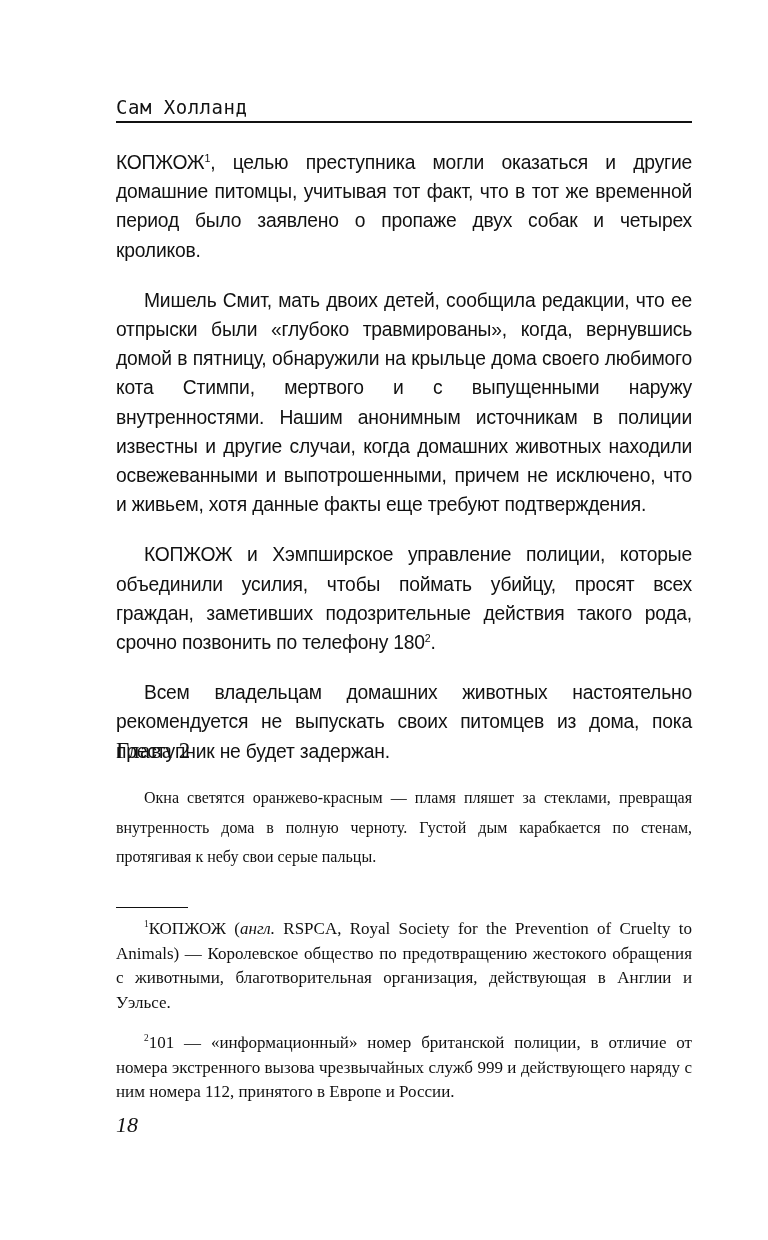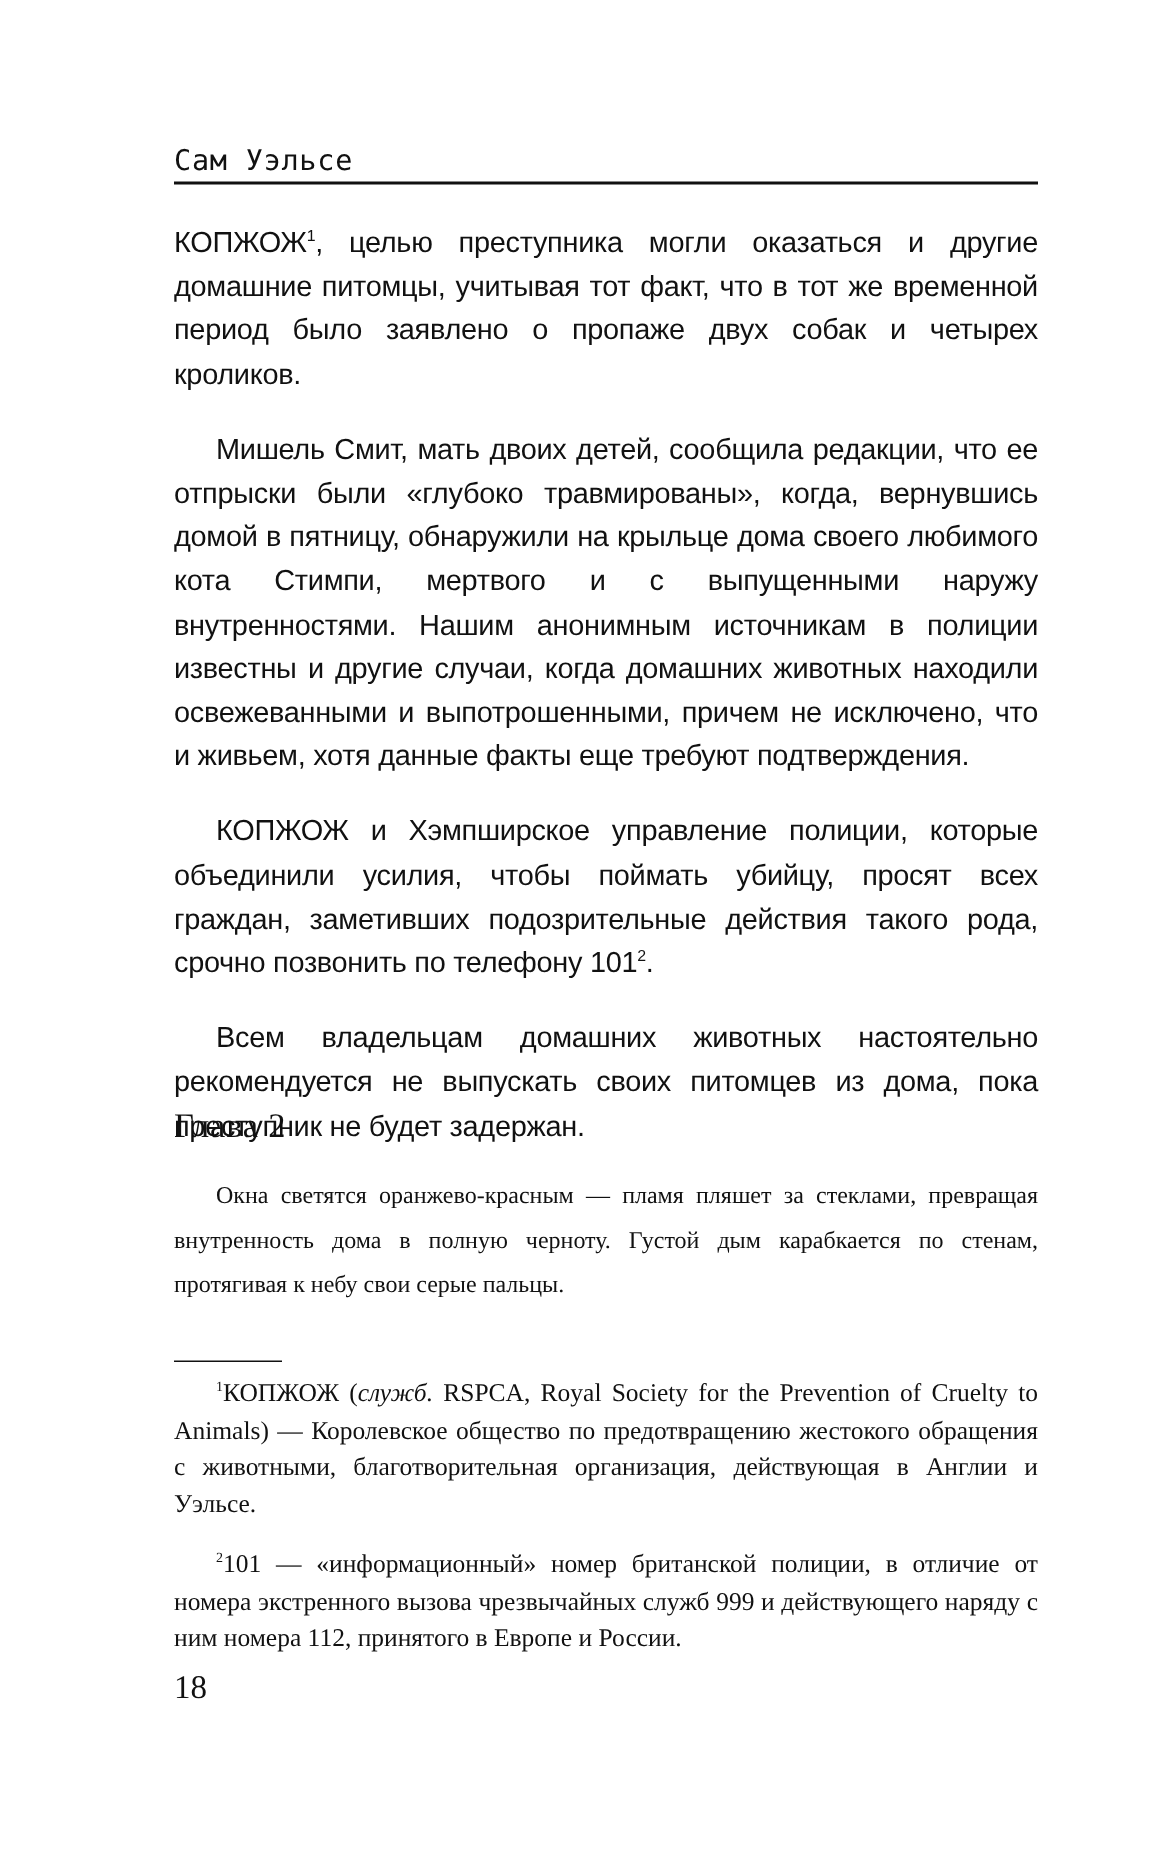--- a/index.html
+++ b/index.html
@@ -30,39 +30,39 @@
   }
   .fn-rule { position: absolute; top: 907px; left: 0; width: 72px; border-top: 1.5px solid #111; }
   .footnotes {
     position: absolute; top: 917px; left: 0; width: 576px;
     font-family: "Liberation Serif", serif; font-size: 17px; line-height: 24.5px; text-align: justify;
   }
   .footnotes p { margin: 0; text-indent: 28px; }
   .footnotes p + p { margin-top: 16px; }
   .page-number {
     position: absolute; top: 1112px; left: 0;
-    font-family: "Liberation Serif", serif; font-size: 22px;
+    font-family: "Liberation Serif", serif; font-size: 22px; font-style: italic;
   }
 </style>
 </head>
 <body>
 
 <div class="page">
-  <div class="running-head">Сам Уэльсе</div>
+  <div class="running-head">Сам Холланд</div>
 
   <div class="body-text">
     <p><span>КОПЖОЖ</span><sup>1</sup><span>, целью преступника могли оказаться и другие домашние питомцы, учитывая тот факт, что в тот же временной период было заявлено о пропаже двух собак и четырех кроликов.</span></p>
     <p class="indent">Мишель Смит, мать двоих детей, сообщила редакции, что ее отпрыски были «глубоко травмированы», когда, вернувшись домой в пятницу, обнаружили на крыльце дома своего любимого кота Стимпи, мертвого и с выпущенными наружу внутренностями. Нашим анонимным источникам в полиции известны и другие случаи, когда домашних животных находили освежеванными и выпотрошенными, причем не исключено, что и живьем, хотя данные факты еще требуют подтверждения.</p>
-    <p class="indent"><span>КОПЖОЖ и Хэмпширское управление полиции, которые объединили усилия, чтобы поймать убийцу, просят всех граждан, заметивших подозрительные действия такого рода, срочно позвонить по телефону 101</span><sup>2</sup><span>.</span></p>
+    <p class="indent"><span>КОПЖОЖ и Хэмпширское управление полиции, которые объединили усилия, чтобы поймать убийцу, просят всех граждан, заметивших подозрительные действия такого рода, срочно позвонить по телефону 180</span><sup>2</sup><span>.</span></p>
     <p class="indent">Всем владельцам домашних животных настоятельно рекомендуется не выпускать своих питомцев из дома, пока преступник не будет задержан.</p>
   </div>
 
   <div class="chapter-title">Глава 2</div>
   <p class="chapter-text">Окна светятся оранжево-красным — пламя пляшет за стеклами, превращая внутренность дома в полную черноту. Густой дым карабкается по стенам, протягивая к небу свои серые пальцы.</p>
 
   <div class="fn-rule"></div>
   <div class="footnotes">
-    <p><sup>1</sup><span>КОПЖОЖ (</span><i>служб.</i><span> RSPCA, Royal Society for the Prevention of Cruelty to Animals) — Королевское общество по предотвращению жестокого обращения с животными, благотворительная организация, действующая в Англии и Уэльсе.</span></p>
+    <p><sup>1</sup><span>КОПЖОЖ (</span><i>англ.</i><span> RSPCA, Royal Society for the Prevention of Cruelty to Animals) — Королевское общество по предотвращению жестокого обращения с животными, благотворительная организация, действующая в Англии и Уэльсе.</span></p>
     <p><sup>2</sup><span>101 — «информационный» номер британской полиции, в отличие от номера экстренного вызова чрезвычайных служб 999 и действующего наряду с ним номера 112, принятого в Европе и России.</span></p>
   </div>
 
   <div class="page-number">18</div>
 </div>
 
 </body></html>

